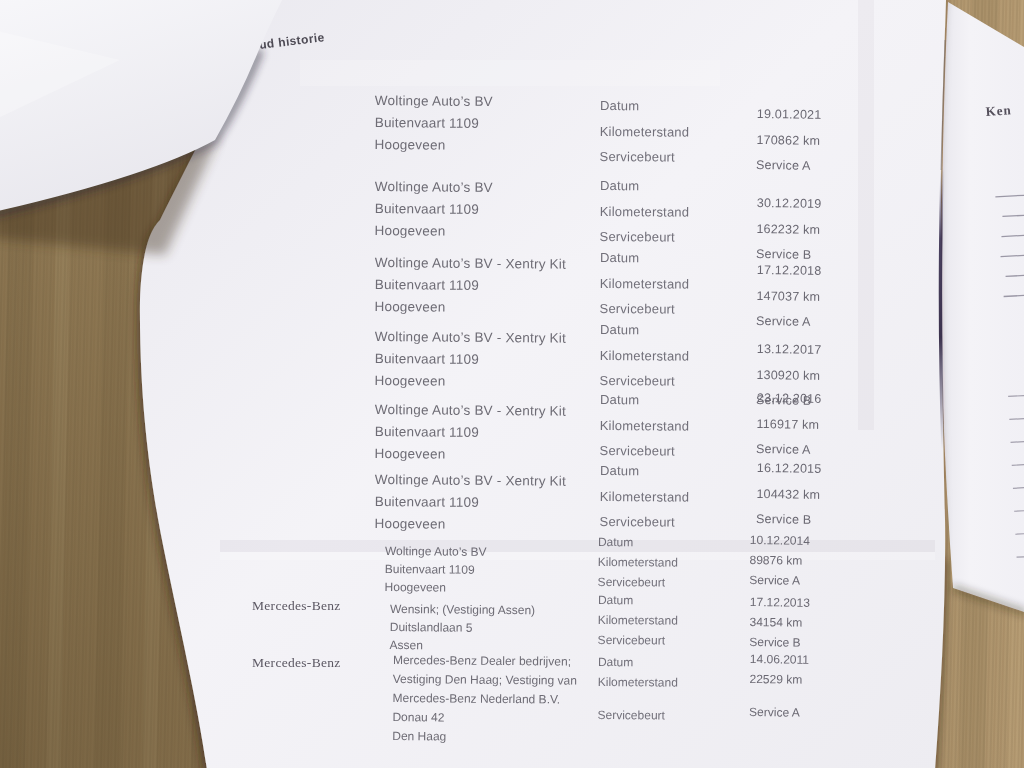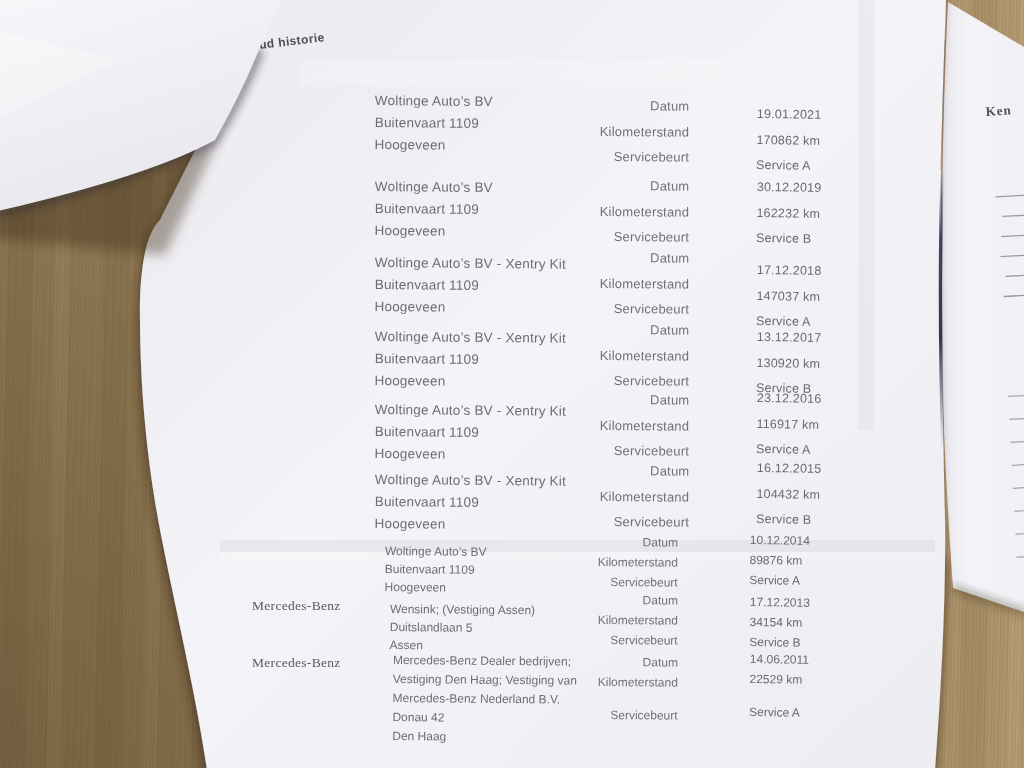--- a/index.html
+++ b/index.html
@@ -6,39 +6,39 @@
             font-family:"Liberation Sans",sans-serif;}
   .scene{position:relative;width:1024px;height:768px;}
   .scene svg{position:absolute;left:0;top:0;}
   .content{position:absolute;left:0;top:0;width:1024px;height:768px;}
 
   .entry{position:absolute;left:0;width:1024px;}
   .entry div{white-space:nowrap;}
   .brand{position:absolute;left:252px;font-family:Liberation Serif, serif;
          font-size:13.5px;line-height:18px;color:#5c5863;letter-spacing:.3px;}
   .col-name{position:absolute;left:375px;color:#6e6c75;transform:rotate(.5deg);transform-origin:left top;}
-  .col-labels{position:absolute;left:600px;color:#72707a;transform:rotate(.4deg);transform-origin:left top;text-align:right;}
+  .col-labels{position:absolute;left:600px;color:#72707a;transform:rotate(.4deg);transform-origin:left top;}
   .col-values{position:absolute;left:757px;color:#6b6973;transform:rotate(.8deg);transform-origin:left top;}
 
   .lg .col-name{font-size:13.5px;line-height:22px;letter-spacing:.2px;}
   .lg .col-labels{font-size:13px;line-height:25.5px;letter-spacing:.2px;}
   .lg .col-values{font-size:12.5px;line-height:25.5px;letter-spacing:.2px;}
 
   .sm{filter:blur(.35px);}
   .sm .col-name{left:385px;font-size:12px;line-height:18px;}
   .sm .col-labels{left:598px;font-size:12px;line-height:20px;}
   .sm .col-values{left:750px;font-size:12px;line-height:20px;}
 
   .e1{top:88px}  .e2{top:172px} .e3{top:244px} .e4{top:316px} .e5{top:386px}
   .e6{top:452px} .e7{top:528px} .e8{top:586px} .e9{top:644px}
 
   .e1 .col-name{margin-top:2px}  .e1 .col-labels{margin-top:5px} .e1 .col-values{margin-top:14px}
-  .e2 .col-name{margin-top:4px}  .e2 .col-labels{margin-top:1px} .e2 .col-values{margin-top:3px}
+  .e2 .col-name{margin-top:4px}  .e2 .col-labels{margin-top:1px} .e2 .col-values{margin-top:19px}
   .e3 .col-name{margin-top:8px}  .e3 .col-labels{margin-top:1px} .e3 .col-values{margin-top:14px}
-  .e4 .col-name{margin-top:10px} .e4 .col-labels{margin-top:1px} .e4 .col-values{margin-top:9px}
+  .e4 .col-name{margin-top:10px} .e4 .col-labels{margin-top:1px} .e4 .col-values{margin-top:21px}
   .e5 .col-name{margin-top:13px} .e5 .col-labels{margin-top:1px} .e5 .col-values{margin-top:0}
   .e6 .col-name{margin-top:17px} .e6 .col-labels{margin-top:6px} .e6 .col-values{margin-top:4px}
   .e7 .col-name{margin-top:14px} .e7 .col-labels{margin-top:4px} .e7 .col-values{margin-top:2px}
   .e8 .brand{margin-top:11px}    .e8 .col-name{margin-top:14px;left:390px}
   .e8 .col-labels{margin-top:4px}.e8 .col-values{margin-top:6px}
   .e9 .brand{margin-top:10px}    .e9 .col-name{margin-top:7px;left:393px;line-height:19px}
   .e9 .col-labels{margin-top:8px}.e9 .col-values{margin-top:5px}
   .e9 .gap{margin-top:13px}
 
   .svgtext-heading{font:700 12px "Liberation Sans",sans-serif;fill:#4e4b55;letter-spacing:.4px;}

